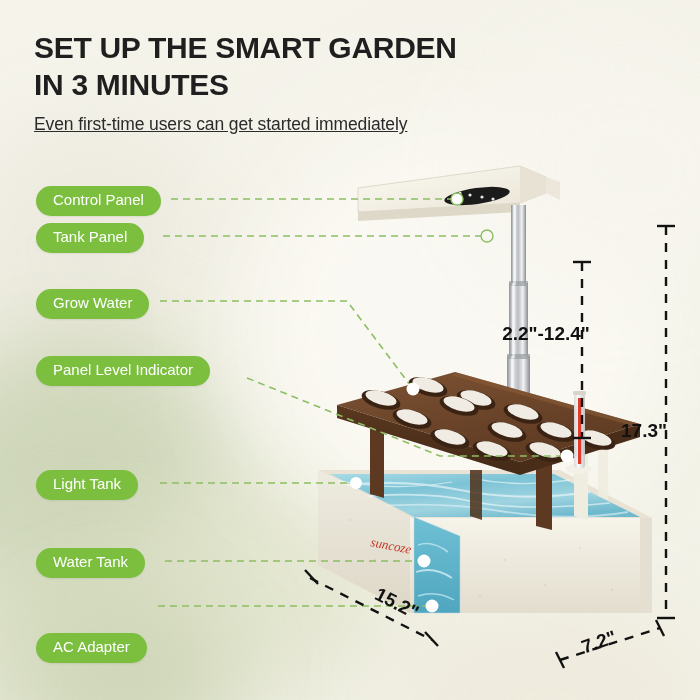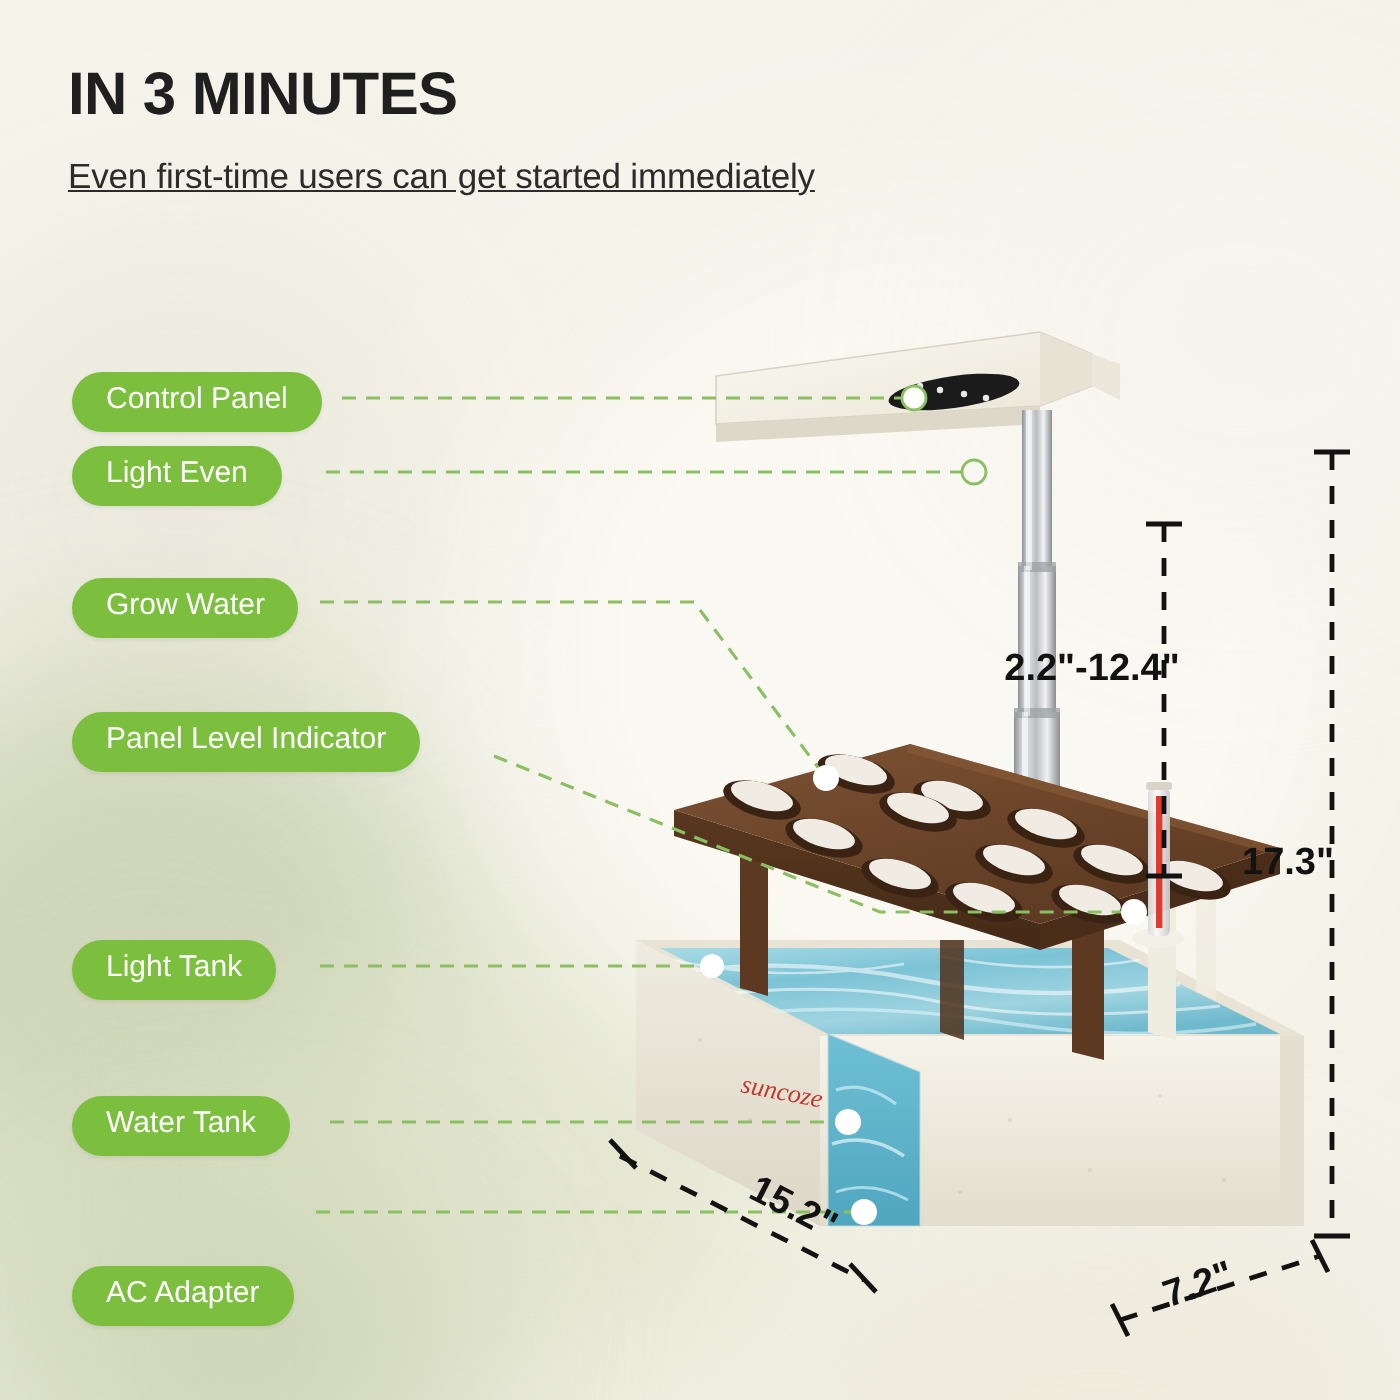--- a/index.html
+++ b/index.html
@@ -82,20 +82,21 @@
     <div class="blob b1"></div>
     <div class="blob b2"></div>
     <div class="blob b3"></div>
     <div class="blob b8"></div>
     <div class="blob b6"></div>
     <div class="blob b7"></div>
     <div class="blob b5"></div>
   </div>
 
   <div id="header">
+    <div class="h1">SET UP THE SMART GARDEN</div>
     <div class="h1">IN 3 MINUTES</div>
     <div class="sub">Even first-time users can get started immediately</div>
   </div>
 
   <svg id="product" viewBox="0 0 700 700">
     <defs>
       <linearGradient id="gCream" x1="0" y1="0" x2="0" y2="1">
         <stop offset="0" stop-color="#f6f3ea"></stop>
           <stop offset="1" stop-color="#e2ddcd"></stop>
       </linearGradient>
@@ -280,21 +281,21 @@
       <circle cx="413" cy="389" r="6.5" fill="#ffffff"></circle>
       <circle cx="567" cy="456" r="6.5" fill="#ffffff"></circle>
       <circle cx="356" cy="483" r="6" fill="#ffffff"></circle>
       <circle cx="424" cy="561" r="6.5" fill="#ffffff"></circle>
       <circle cx="432" cy="606" r="6.5" fill="#ffffff"></circle>
     </g>
   </svg>
 
   <div>
     <div class="pill" style="left:36px; top:186px;">Control Panel</div>
-    <div class="pill" style="left:36px; top:223px;">Light Even</div>
+    <div class="pill" style="left:36px; top:223px;">Tank Panel</div>
     <div class="pill" style="left:36px; top:289px;">Grow Water</div>
     <div class="pill" style="left:36px; top:356px;">Panel Level Indicator</div>
     <div class="pill" style="left:36px; top:470px;">Light Tank</div>
     <div class="pill" style="left:36px; top:548px;">Water Tank</div>
     <div class="pill" style="left:36px; top:593px;margin-top:40px;">AC Adapter</div>
   </div>
 
   <svg id="dims" viewBox="0 0 700 700">
     <g stroke="#121212" stroke-width="2.4" fill="none">
 

